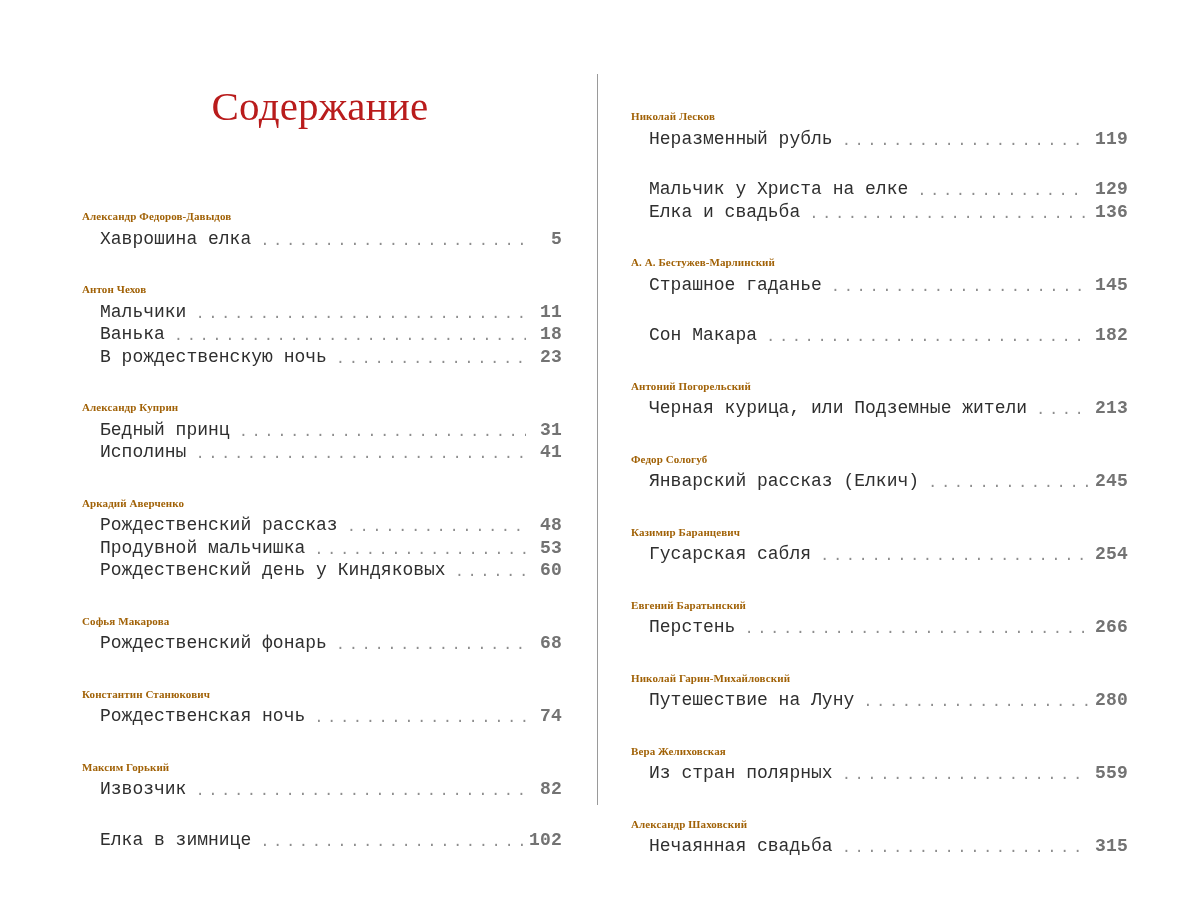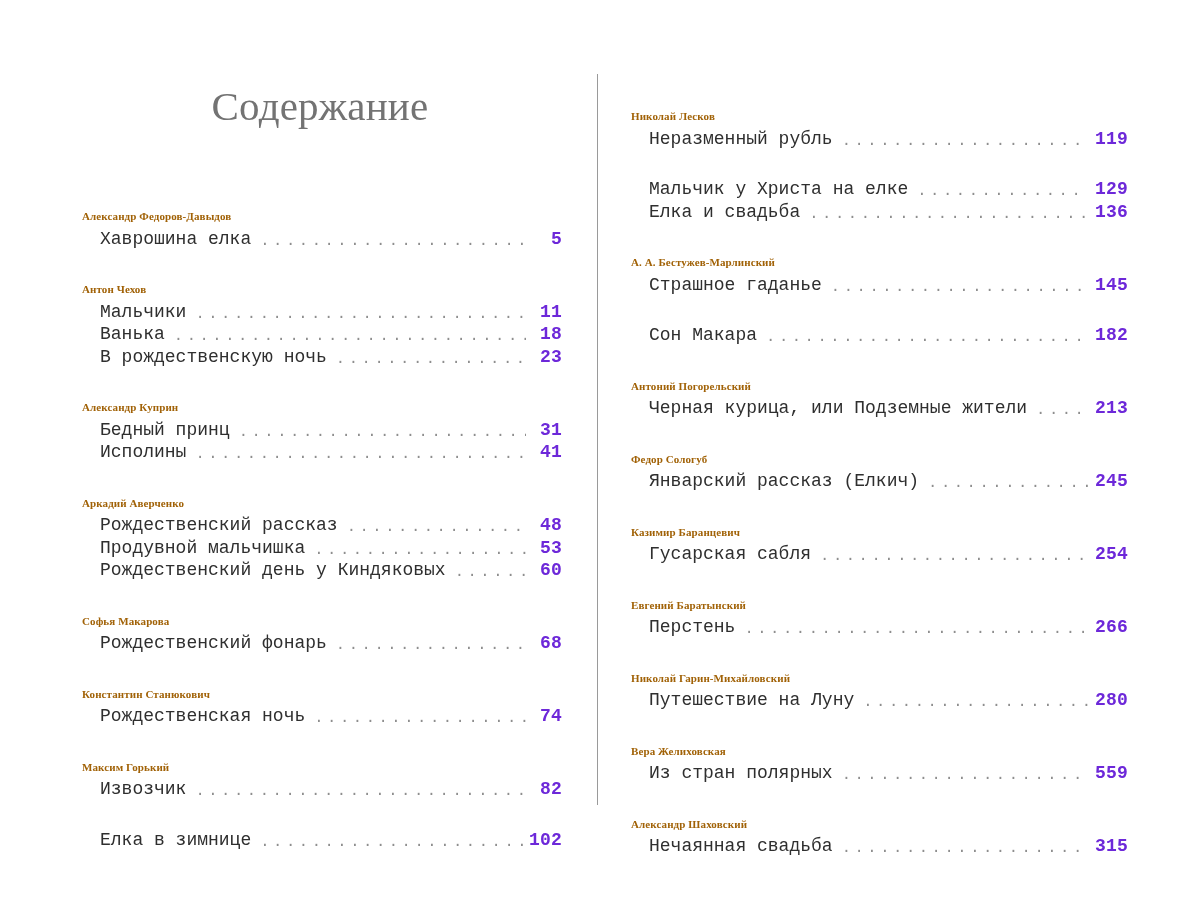--- a/index.html
+++ b/index.html
@@ -26,21 +26,21 @@
   #toc-title {
     position: absolute;
     left: 70px;
     top: 86px;
     width: 500px;
     text-align: center;
     font-family: "Liberation Serif", "DejaVu Serif", serif;
     font-size: 41px;
     font-weight: 400;
     letter-spacing: 0.2px;
-    color: #737373;
+    color: #b91c1c;
     line-height: 1;
     white-space: nowrap;
   }
 
   
   #column-divider {
     position: absolute;
     left: 597px;
     top: 74px;
     width: 1px;
@@ -113,21 +113,21 @@
     color: #8e8e8e;
     line-height: 1;
   }
 
   .page-num {
     flex: 0 0 auto;
     padding-left: 6px;
     min-width: 30px;
     text-align: right;
     font-weight: 700;
-    color: #6d28d9;
+    color: #737373;
     letter-spacing: 0.2px;
   }
   #right-column .page-num { min-width: 34px; }
 </style>
 </head>
 <body>
 
 <div id="page">
 
   <div id="toc-title">Содержание</div>

